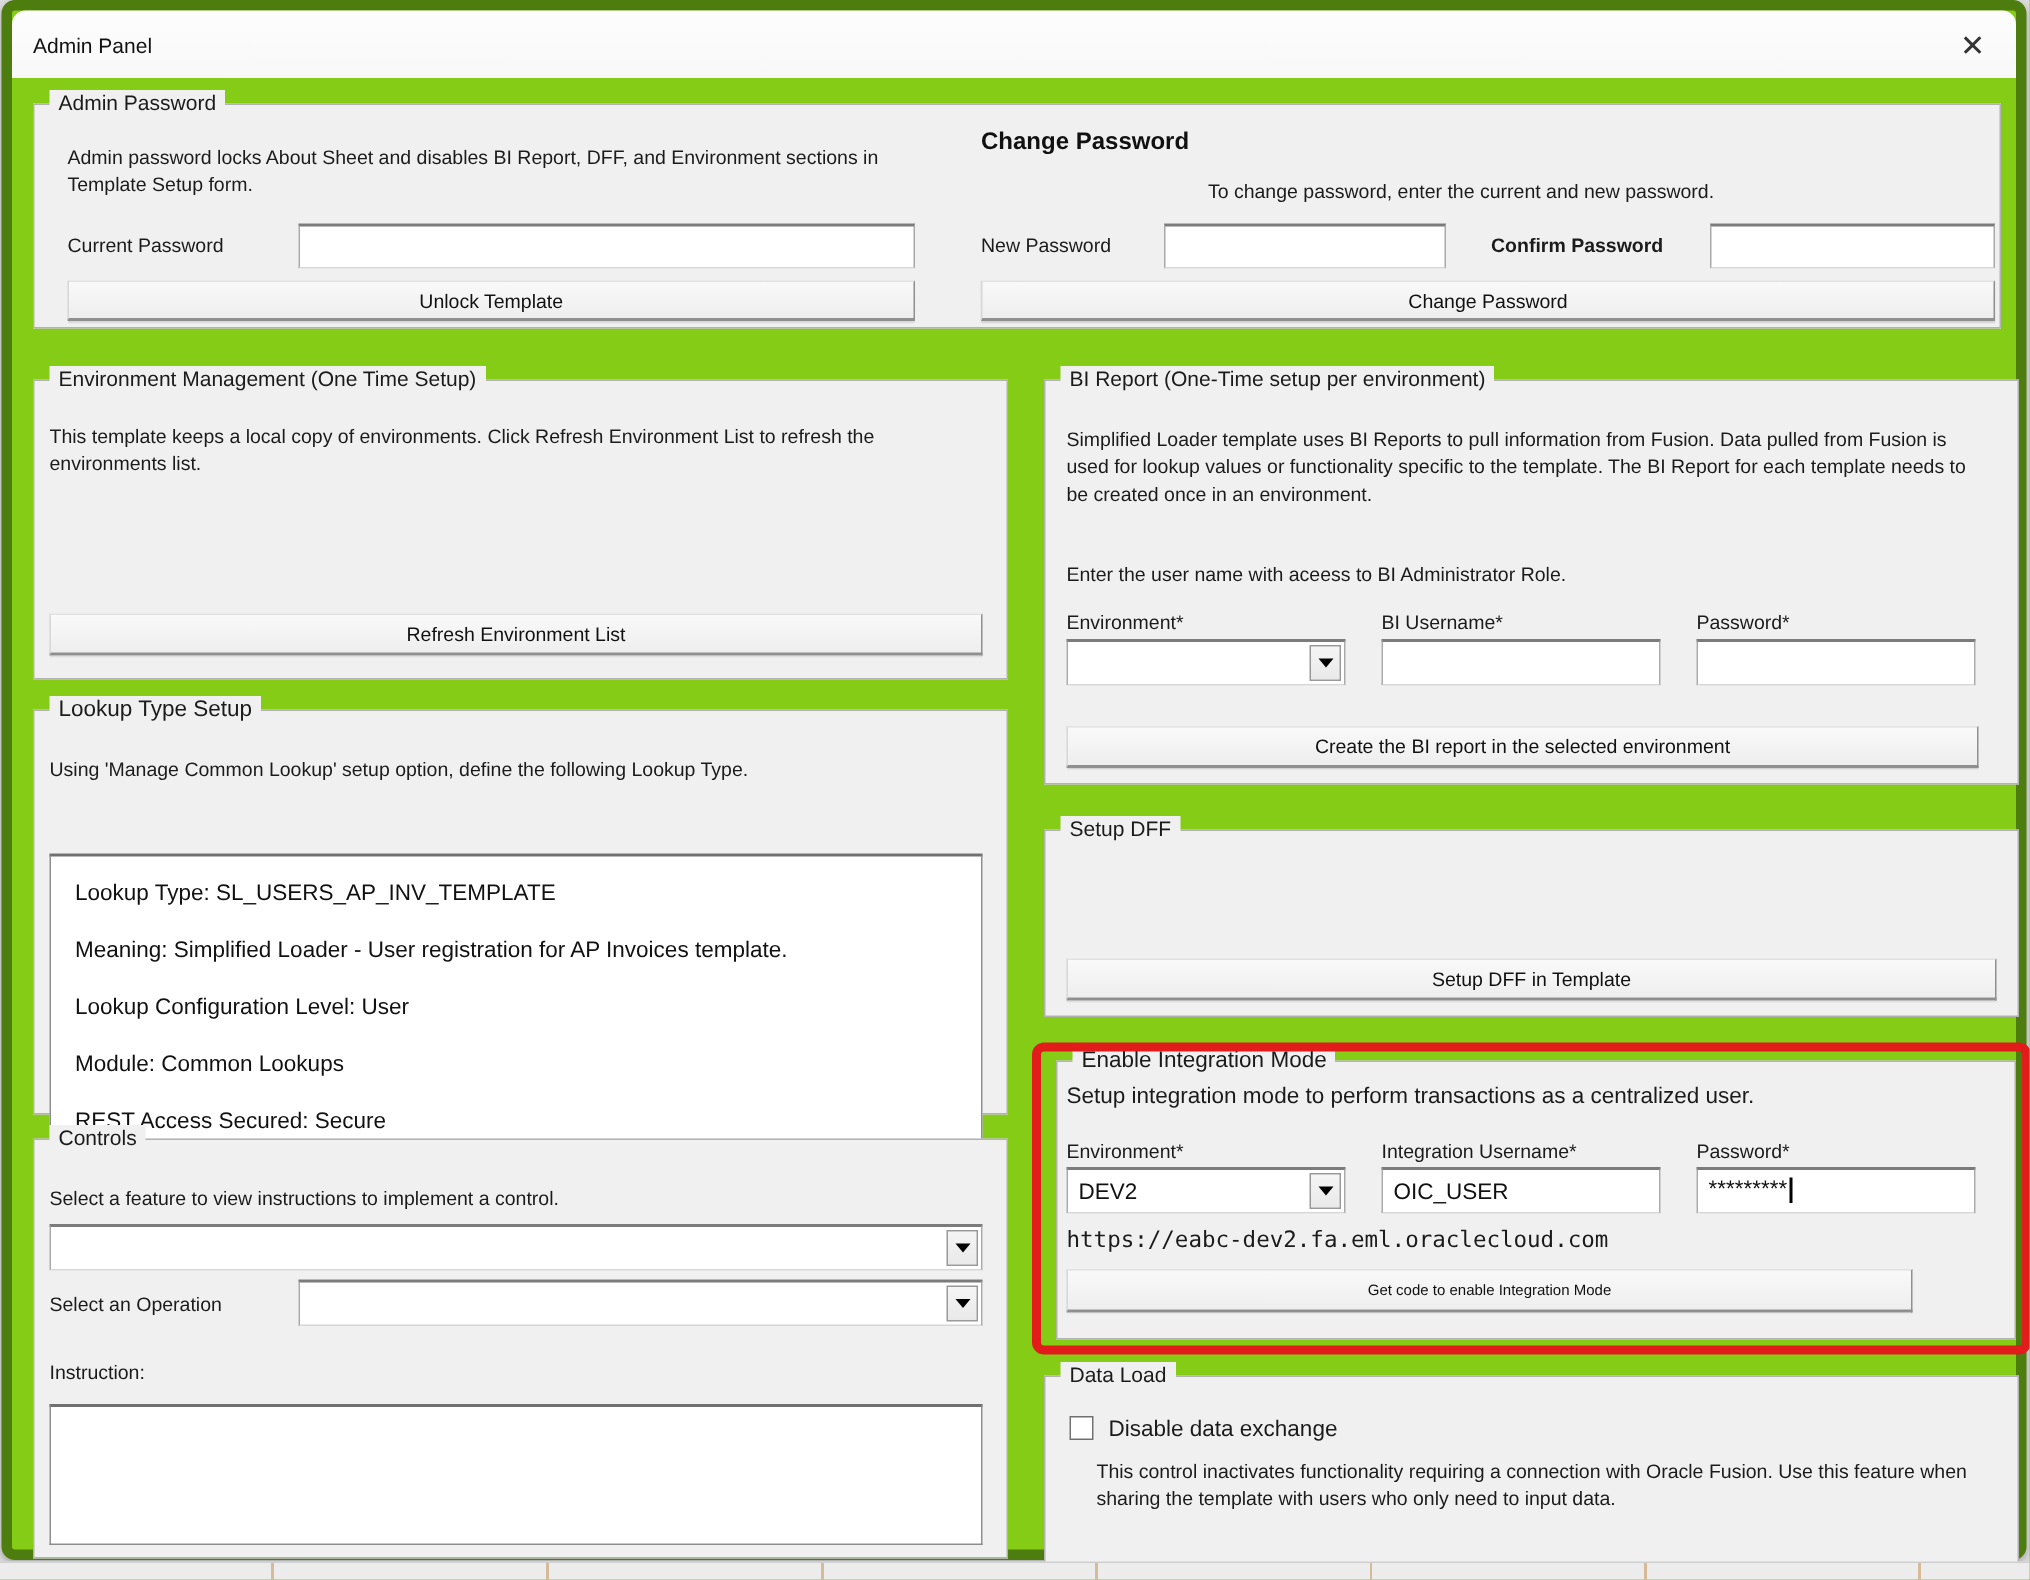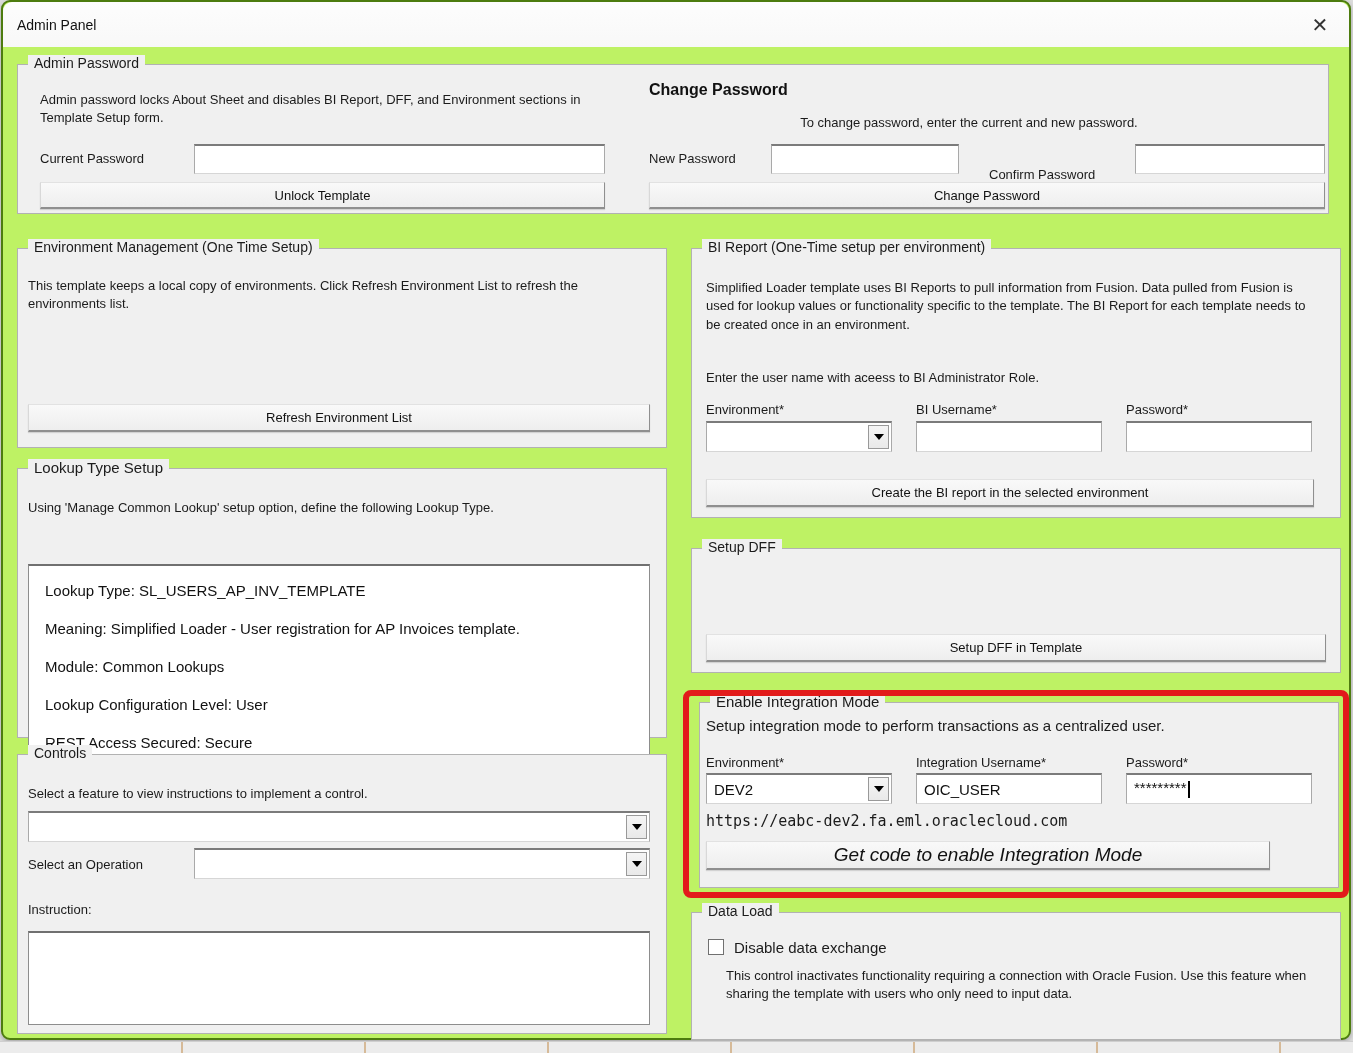--- a/index.html
+++ b/index.html
@@ -6,22 +6,22 @@
   html,body { width:1353px; height:1053px; }
   body {
     font-family:"Liberation Sans", sans-serif;
     background:#dcdcdc;
     position:relative;
     color:#1b1b1b;
     overflow:hidden;
   }
   .dialog {
     position:absolute; left:1px; top:0; width:1350px; height:1040px;
-    background:#bef264;
-    border:2px solid #4d7c0f;
+    background:#84cc16;
+    border:7px solid #4d7c0f;
     border-radius:9px;
     box-shadow:0 2px 5px rgba(0,0,0,.25);
   }
   .titlebar {
     position:absolute; left:0; top:0; right:0; height:45px;
     background:linear-gradient(#fdfdfd,#f8f8f8);
     border-radius:9px 9px 0 0;
     display:flex; align-items:center;
   }
   .title { font-size:14px; color:#111; margin-left:14px; }
@@ -121,21 +121,21 @@
 
     <div class="txt" style="left:22px; top:26px; width:578px;">Admin password locks About Sheet and disables BI Report, DFF, and Environment sections in Template Setup form.</div>
     <div class="lbl" style="left:22px; top:86px;">Current Password</div>
     <input class="field" style="left: 176px; top: 79px; width: 411px; height: 30px;" value="">
     <div class="btn" style="left:22px; top:117px; width:565px; height:27px;">Unlock Template</div>
 
     <div class="heading" style="left:631px; top:16px;">Change Password</div>
     <div class="txt" style="left:631px; top:49px; width:640px;text-align:center;">To change password, enter the current and new password.</div>
     <div class="lbl" style="left:631px; top:86px;">New Password</div>
     <input class="field" style="left: 753px; top: 79px; width: 188px; height: 30px;" value="">
-    <div class="lbl" style="left:971px; top:102px;">Confirm Password</div>
+    <div class="lbl" style="left:971px; top:86px;font-weight:bold;">Confirm Password</div>
     <input class="field" style="left: 1117px; top: 79px; width: 190px; height: 30px;" value="">
     <div class="btn" style="left:631px; top:117px; width:676px; height:27px;">Change Password</div>
   </div>
 
   <div class="group" style="left:14px; top:246px; width:650px; height:200px;">
     <div class="legend">Environment Management (One Time Setup)</div>
     <div class="txt" style="left:10px; top:28px; width:618px;">This template keeps a local copy of environments. Click Refresh Environment List to refresh the environments list.</div>
     <div class="btn" style="left:10px; top:155px; width:622px; height:28px;">Refresh Environment List</div>
   </div>
 
@@ -160,22 +160,22 @@
 
     <div class="btn" style="left:14px; top:230px; width:608px; height:28px;">Create the BI report in the selected environment</div>
   </div>
 
   <div class="group" style="left:14px; top:466px; width:650px; height:270px;">
     <div class="legend" style="font-size:15px;">Lookup Type Setup</div>
     <div class="txt" style="left:10px; top:30px; width:625px;">Using 'Manage Common Lookup' setup option, define the following Lookup Type.</div>
     <div class="listbox" style="left:10px; top:54px; width:622px; height:192px;margin-top:41px;">
       <div class="li">Lookup Type: SL_USERS_AP_INV_TEMPLATE</div>
       <div class="li">Meaning: Simplified Loader - User registration for AP Invoices template.</div>
+      <div class="li">Lookup Configuration Level: User</div>
       <div class="li">Module: Common Lookups</div>
-      <div class="li">Lookup Configuration Level: User</div>
       <div class="li">REST Access Secured: Secure</div>
     </div>
   </div>
 
   <div class="group" style="left:688px; top:546px; width:650px; height:125px;">
     <div class="legend">Setup DFF</div>
     <div class="btn" style="left:14px; top:85px; width:620px; height:28px;">Setup DFF in Template</div>
   </div>
 
   <div class="group" style="left:14px; top:752px; width:650px; height:280px;">
@@ -210,21 +210,21 @@
         </span>
     </div>
 
     <div class="lbl" style="left:216px; top:52px;">Integration Username*</div>
     <input class="field" style="left: 216px; top: 70px; width: 186px; height: 31px;" value="OIC_USER">
 
     <div class="lbl" style="left:426px; top:52px;">Password*</div>
     <div class="field" style="left:426px; top:70px; width:186px; height:31px; padding-top:4px;"><span>*********</span><span class="caret"></span></div>
 
     <div class="txt mono" style="left:6px; top:108px; width:625px; font-size:15px;">https://eabc-dev2.fa.eml.oraclecloud.com</div>
-    <div class="btn" style="left:6px; top:138px; width:564px; height:29px; font-size:19px;font-style:italic;">Get code to enable Integration Mode</div>
+    <div class="btn" style="left:6px; top:138px; width:564px; height:29px; font-size:10px;">Get code to enable Integration Mode</div>
   </div>
   <div class="red-highlight" style="left:680px; top:688px; width:666px; height:208px;"></div>
 
   <div class="group" style="left:688px; top:910px; width:650px; height:128px;">
     <div class="legend">Data Load</div>
     <div class="checkbox" style="left:16px; top:26px;"></div>
     <div class="lbl" style="left:42px; top:26px; font-size:15px;">Disable data exchange</div>
     <div class="txt" style="left:34px; top:54px; width:596px;">This control inactivates functionality requiring a connection with Oracle Fusion. Use this feature when sharing the template with users who only need to input data.</div>
   </div>
 

